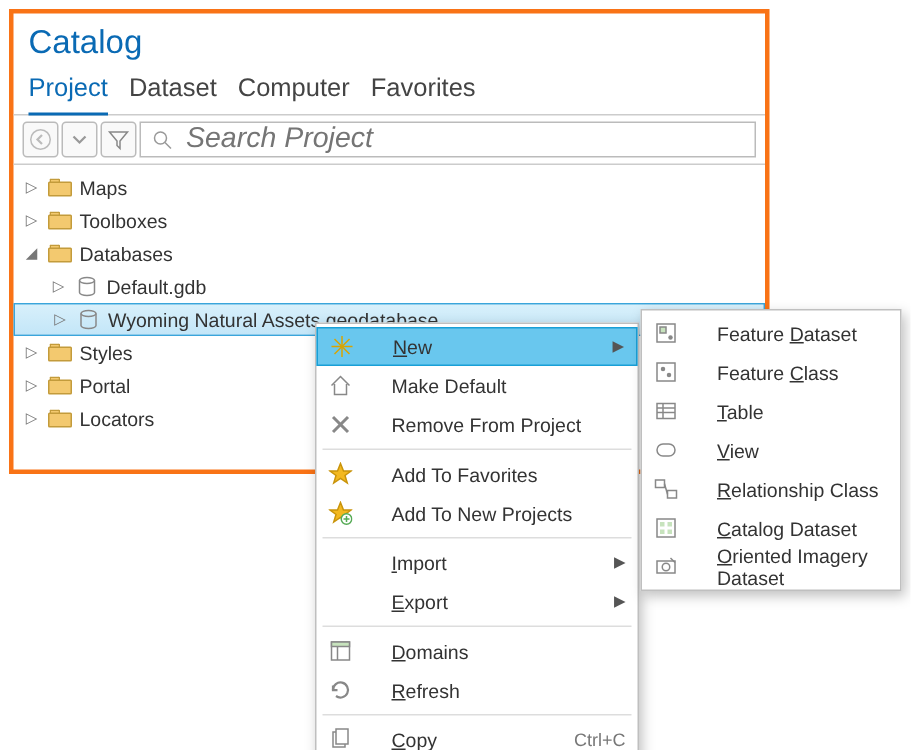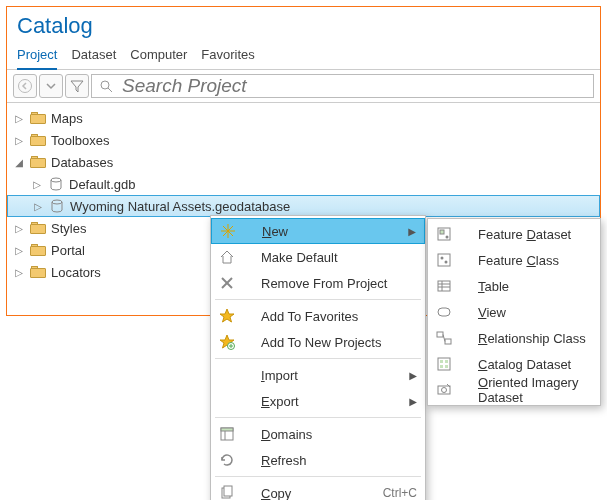--- a/index.html
+++ b/index.html
@@ -1,37 +1,37 @@
 <!DOCTYPE html>
 <html><head>
 <meta charset="utf-8">
 <style>
   * { box-sizing: border-box; font-family: "Segoe UI", Arial, sans-serif; }
   body { margin: 0; background: #fff; width: 607px; height: 500px; position: relative; overflow: hidden; }
 
   .panel {
     position: absolute;
     left: 6px; top: 6px;
-    width: 595px; height: 310px;
-    border: 1px solid #f97316;
+    width: 507px; height: 310px;
+    border: 3px solid #f97316;
     background: #fff;
   }
   .panel-title {
     font-size: 22px;
     color: #0a6ab4;
     padding: 6px 10px 0 10px;
   }
   .tabs {
     display: flex;
     gap: 14px;
     padding: 4px 10px 0 10px;
     border-bottom: 1px solid #ccc;
   }
   .tab {
-    font-size: 13px;
+    font-size: 17px;
     color: #444;
     padding: 4px 0 6px 0;
     cursor: pointer;
   }
   .tab.active {
     color: #0a6ab4;
     border-bottom: 2px solid #0a6ab4;
     margin-bottom: -1px;
   }
   .toolbar {
@@ -89,21 +89,21 @@
   .menu {
     position: absolute;
     background: #fff;
     border: 1px solid #bfbfbf;
     box-shadow: 2px 3px 8px rgba(0,0,0,0.25);
     font-size: 13px;
     color: #333;
     padding: 2px 0;
   }
   .menu1 { left: 210px; top: 215px; width: 216px; }
-  .menu2 { left: 427px; top: 218px; width: 174px; }
+  .menu2 { left: 427px; top: 206px; width: 174px; }
 
   .mi {
     display: flex; align-items: center;
     height: 26px;
     padding: 0 8px 0 6px;
     gap: 24px;
     position: relative;
   }
   .mi .mi-icon { width: 20px; height: 20px; display:flex; align-items:center; justify-content:center; color:#777; }
   .mi .mi-label { flex: 1; }

